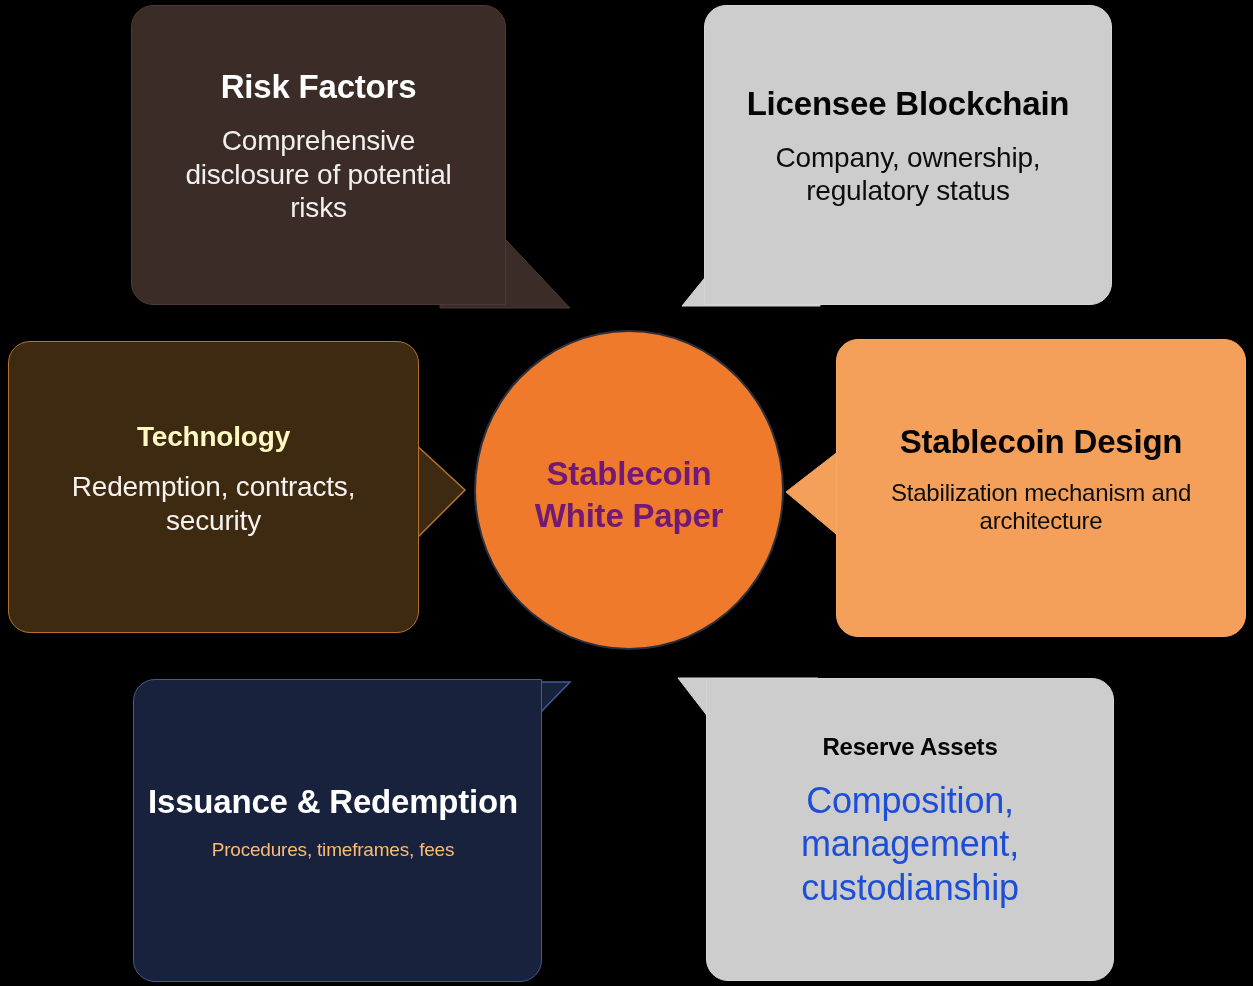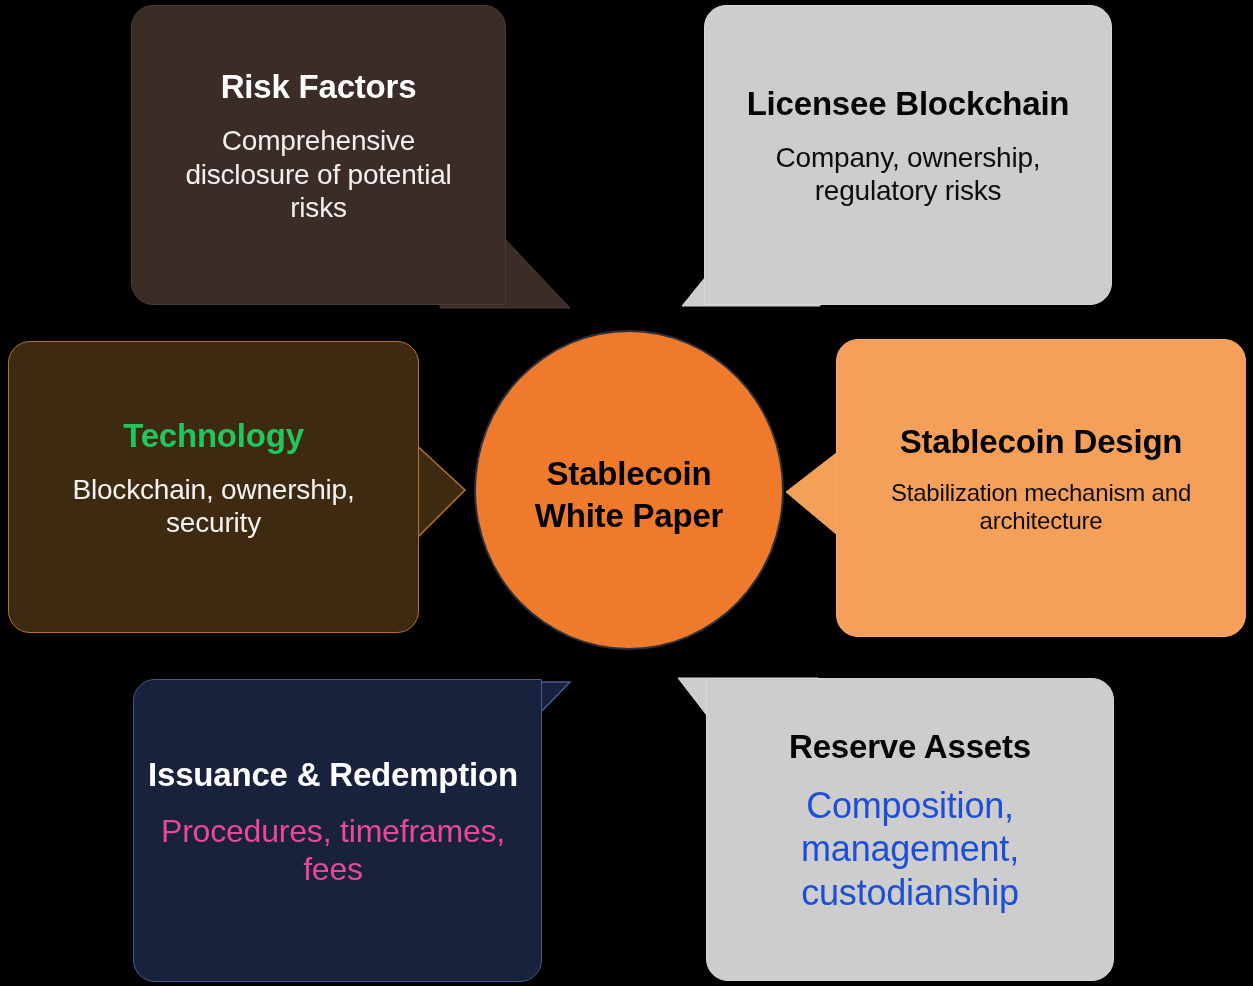--- a/index.html
+++ b/index.html
@@ -69,66 +69,66 @@
     border-bottom-left-radius: 0;
   }
   #card-licensee-background .ttl { color: #050505; font-size: 33px; }
   #card-licensee-background .dsc { color: #0d0d0d; font-size: 28px; }
 
   #card-technology {
     left: 8px;  top: 341px;  width: 411px;  height: 292px;
     background: #3D2A11;
     border: 1.5px solid #b5722c;
   }
-  #card-technology .ttl { color: #22c55e; font-size: 33px; }
+  #card-technology .ttl { color: #fef9c3; font-size: 28px; }
   #card-technology .dsc { color: #f5f2ef; font-size: 28px; }
 
   #card-stablecoin-design {
     left: 836px;  top: 339px;  width: 410px;  height: 298px;
     background: #F4A05A;
     border: 1px solid #f5a765;
   }
   #card-stablecoin-design .ttl { color: #050505; font-size: 33px; }
   #card-stablecoin-design .dsc { color: #0d0d0d; font-size: 24px; }
 
   #card-issuance-redemption {
     left: 133px;  top: 679px;  width: 409px;  height: 303px;
     background: #18223C;
     border: 1.5px solid #3f5d93;
     border-top-right-radius: 0;
     padding-left: 9px;
   }
   #card-issuance-redemption .ttl { color: #ffffff; font-size: 33px; }
-  #card-issuance-redemption .dsc { color: #ec4899; font-size: 32px; }
+  #card-issuance-redemption .dsc { color: #fdba74; font-size: 19px; }
 
   #card-reserve-assets {
     left: 706px;  top: 678px;  width: 408px;  height: 303px;
     background: #CDCDCD;
     border: 1px solid #d6d6d6;
     border-top-left-radius: 0;
   }
-  #card-reserve-assets .ttl { color: #050505; font-size: 33px; }
+  #card-reserve-assets .ttl { color: #050505; font-size: 24px; }
   #card-reserve-assets .dsc { color: #1d4ed8; font-size: 36px; }
 
   
   #center-hub {
     position: absolute;
     left: 474px;  top: 330px;
     width: 306px;  height: 316px;
     border-radius: 50%;
     background: #EF7A2C;
     border: 2px solid #2a2f3e;
     display: flex;
     align-items: center;
     justify-content: center;
     text-align: center;
     z-index: 4;
   }
   #center-hub .hub-label {
-    color: #000000;
+    color: #701a75;
     font-size: 33px;
     font-weight: bold;
     line-height: 1.25;
     letter-spacing: -0.2px;
     padding: 0 26px;
     margin-top: 9px;
   }
 </style>
 </head>
 <body>
@@ -161,26 +161,26 @@
     <polygon points="10,12 150,12 150,56 44,56" fill="#CDCDCD" stroke="#d6d6d6" stroke-width="1"></polygon>
   </svg>
 
   <div class="card" id="card-risk-factors">
     <div class="ttl">Risk Factors</div>
     <div class="dsc">Comprehensive disclosure of potential risks</div>
   </div>
 
   <div class="card" id="card-licensee-background">
     <div class="ttl">Licensee Blockchain</div>
-    <div class="dsc">Company, ownership, regulatory risks</div>
+    <div class="dsc">Company, ownership, regulatory status</div>
   </div>
 
   <div class="card" id="card-technology">
     <div class="ttl">Technology</div>
-    <div class="dsc">Blockchain, ownership, security</div>
+    <div class="dsc">Redemption, contracts, security</div>
   </div>
 
   <div class="card" id="card-stablecoin-design">
     <div class="ttl">Stablecoin Design</div>
     <div class="dsc">Stabilization mechanism and architecture</div>
   </div>
 
   <div class="card" id="card-issuance-redemption">
     <div class="ttl">Issuance &amp; Redemption</div>
     <div class="dsc">Procedures, timeframes, fees</div>

